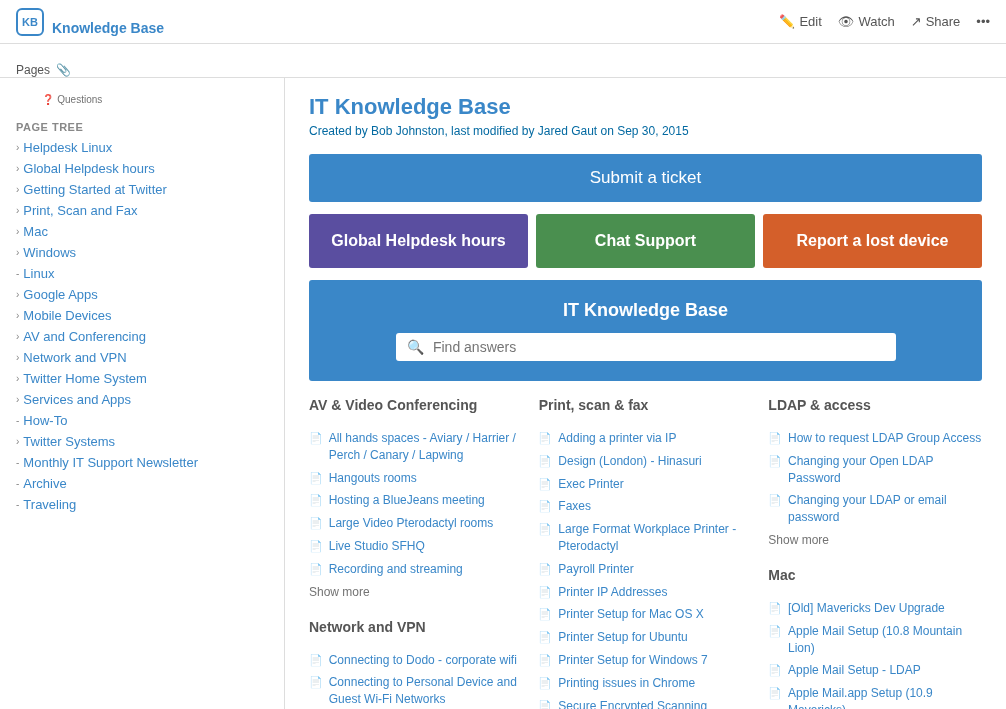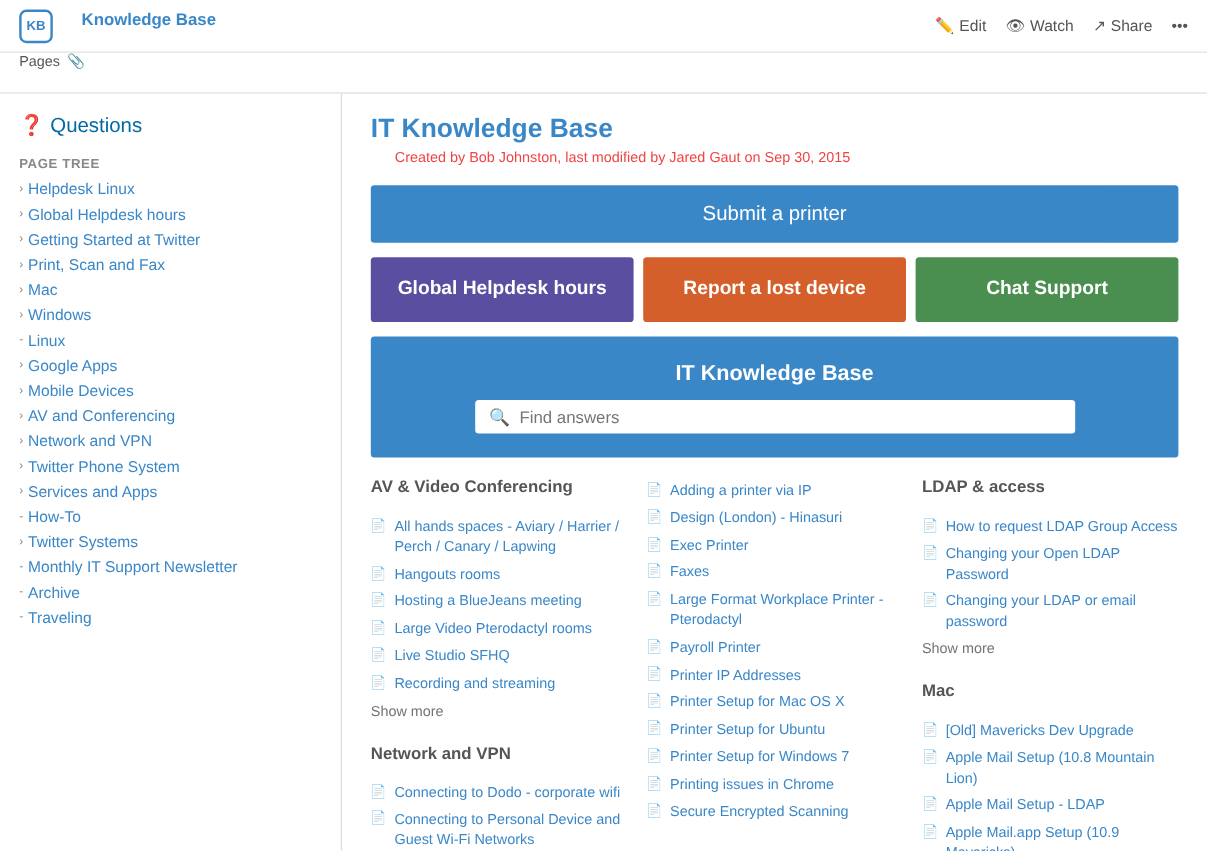--- a/index.html
+++ b/index.html
@@ -1,44 +1,44 @@
 <!DOCTYPE html>
 <html><head>
   <meta charset="utf-8">
   <style>
     * { box-sizing: border-box; margin: 0; padding: 0; }
     body { font-family: -apple-system, BlinkMacSystemFont, 'Segoe UI', Arial, sans-serif; font-size: 13px; color: #333; background: #fff; display: flex; flex-direction: column; height: 100vh; overflow: hidden; }
 
     
     .top-bar { display: flex; align-items: center; padding: 0 16px; height: 44px; border-bottom: 1px solid #ddd; background: #fff; }
-    .top-bar-logo { display: flex; align-items: flex-start; gap: 24px; color: #3a87c8; font-weight: 600; font-size: 14px; }
+    .top-bar-logo { display: flex; align-items: flex-end; gap: 8px; color: #3a87c8; font-weight: 600; font-size: 14px; }
     .logo-icon { width: 28px; height: 28px; border-radius: 6px; border: 2px solid #3a87c8; display: flex; align-items: center; justify-content: center; font-size: 11px; font-weight: bold; color: #3a87c8; }
     .top-bar-right { margin-left: auto; display: flex; align-items: center; gap: 16px; color: #555; font-size: 13px; }
     .top-bar-right span { cursor: pointer; display: flex; align-items: center; gap: 4px; }
 
     
-    .pages-bar { display: flex; align-items: flex-start; padding: 0 16px; height: 34px; border-bottom: 1px solid #ddd; background: #fff; font-size: 12px; color: #555; }
+    .pages-bar { display: flex; align-items: flex-end; padding: 0 16px; height: 34px; border-bottom: 1px solid #ddd; background: #fff; font-size: 12px; color: #555; }
     .pages-bar .pages-label { display: flex; align-items: center; gap: 6px; }
 
     
     .main-layout { display: flex; flex: 1; overflow: hidden; }
 
     
     .sidebar { width: 285px; border-right: 1px solid #ddd; overflow-y: auto; padding: 12px 0; background: #fff; flex-shrink: 0; }
     .sidebar-questions { padding: 4px 16px 8px; }
-    .sidebar-questions a { color: #0369a1; font-size: 17px; display: flex; align-items: center; gap: 4px; }
+    .sidebar-questions a { color: #737373; font-size: 10px; display: flex; align-items: center; gap: 4px; margin-left: 26px; }
     .sidebar-section-title { font-size: 11px; font-weight: 600; color: #888; padding: 8px 16px 4px; text-transform: uppercase; letter-spacing: 0.5px; }
     .sidebar-item { padding: 3px 16px; font-size: 13px; color: #3a87c8; cursor: pointer; display: flex; align-items: center; gap: 4px; }
     .sidebar-item .arrow { font-size: 10px; color: #888; }
 
     
     .content { flex: 1; overflow-y: auto; padding: 16px 24px; }
 
     .page-title { font-size: 22px; font-weight: 600; color: #3a87c8; margin-bottom: 4px; }
-    .page-meta { font-size: 12px; color: #ef4444; margin-bottom: 16px; margin-left: 20px; }
+    .page-meta { font-size: 12px; color: #0369a1; margin-bottom: 16px; }
 
     
     .submit-ticket-banner { background: #3a87c8; color: white; text-align: center; padding: 14px; font-size: 17px; border-radius: 3px; margin-bottom: 12px; cursor: pointer; }
 
     
     .action-buttons { display: flex; gap: 8px; margin-bottom: 12px; }
     .action-btn { flex: 1; padding: 18px 12px; text-align: center; font-size: 16px; font-weight: 600; color: white; border-radius: 3px; cursor: pointer; border: none; }
     .btn-purple { background: #5a4ea0; }
     .btn-green { background: #4a8f4f; }
     .btn-orange { background: #d45f2a; }
@@ -128,21 +128,21 @@
     <div class="sidebar-item">
       <span class="arrow">›</span>
       <span>AV and Conferencing</span>
     </div>
     <div class="sidebar-item">
       <span class="arrow">›</span>
       <span>Network and VPN</span>
     </div>
     <div class="sidebar-item">
       <span class="arrow">›</span>
-      <span>Twitter Phone System</span>
+      <span>Twitter Home System</span>
     </div>
     <div class="sidebar-item">
       <span class="arrow">›</span>
       <span>Services and Apps</span>
     </div>
     <div class="sidebar-item">
       <span class="arrow">-</span>
       <span>How-To</span>
     </div>
     <div class="sidebar-item">
@@ -160,26 +160,26 @@
     <div class="sidebar-item">
       <span class="arrow">-</span>
       <span>Traveling</span>
     </div>
   </div>
 
   <div class="content">
     <h1 class="page-title">IT Knowledge Base</h1>
     <div class="page-meta">Created by Bob Johnston, last modified by Jared Gaut on Sep 30, 2015</div>
 
-    <div class="submit-ticket-banner">Submit a printer</div>
+    <div class="submit-ticket-banner">Submit a ticket</div>
 
     <div class="action-buttons">
       <button class="action-btn btn-purple">Global Helpdesk hours</button>
+      <button class="action-btn btn-green">Chat Support</button>
       <button class="action-btn btn-orange">Report a lost device</button>
-      <button class="action-btn btn-green">Chat Support</button>
     </div>
 
     <div class="kb-search-banner">
       <h2>IT Knowledge Base</h2>
       <div class="kb-search-box">
         <span class="search-icon">🔍</span>
         <input type="text" placeholder="Find answers" style="">
       </div>
     </div>
 
@@ -222,20 +222,21 @@
           </div>
           <div class="category-item">
             <span class="doc-icon">📄</span>
             <span>Connecting to Personal Device and Guest Wi-Fi Networks</span>
           </div>
 
         </div>
       </div>
 
       <div class="category-col">
+        <div class="category-title">Print, scan &amp; fax</div>
         <div class="category-item">
             <span class="doc-icon">📄</span>
             <span>Adding a printer via IP</span>
           </div>
         <div class="category-item">
             <span class="doc-icon">📄</span>
             <span>Design (London) - Hinasuri</span>
           </div>
         <div class="category-item">
             <span class="doc-icon">📄</span>

